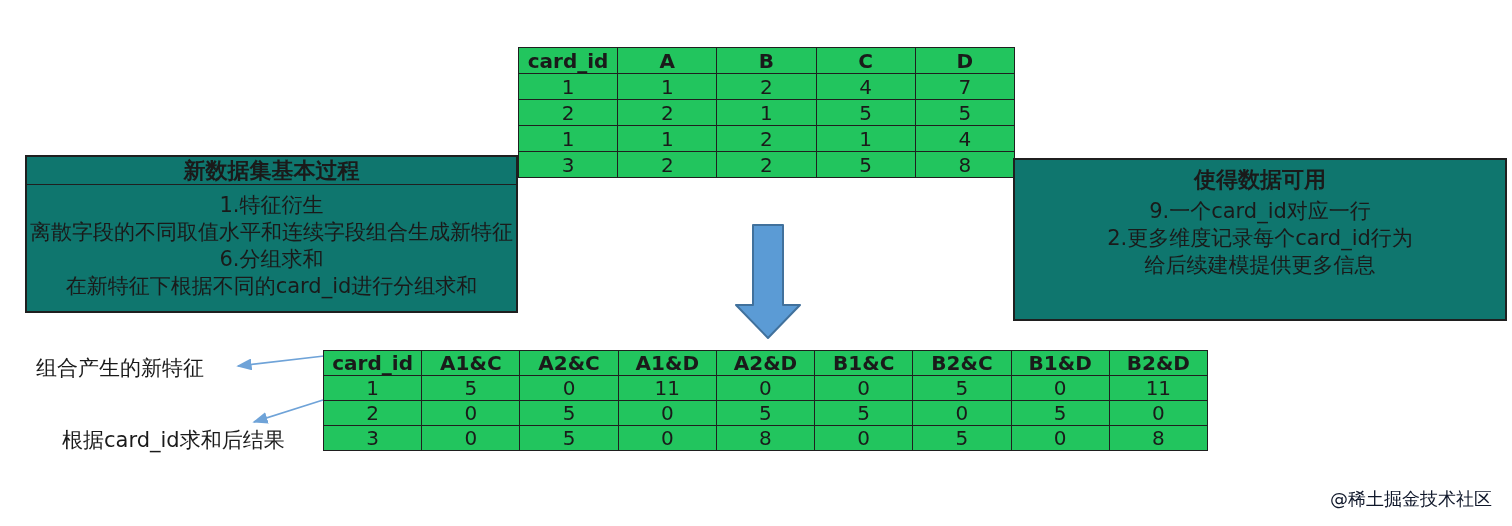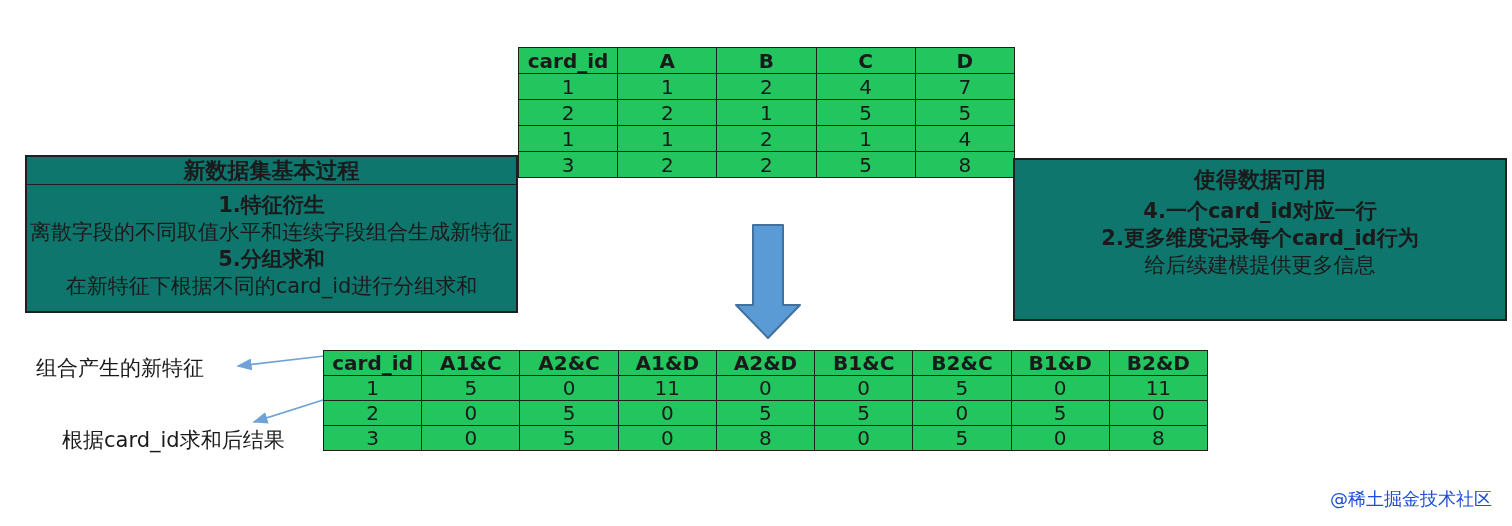--- a/index.html
+++ b/index.html
@@ -35,34 +35,34 @@
   .box-titlebar{
     height:27px;line-height:27px;border-bottom:1.5px solid #1f1f1f;
     font-weight:bold;font-size:22px;
   }
   .box-title-plain{
     padding-top:4px;line-height:32px;font-weight:bold;font-size:22px;
   }
   .box-body{padding-top:7px;}
   .right-box .box-body{padding-top:2px;}
   .line{line-height:27px;font-size:21px;white-space:nowrap;}
-  .line.bold{font-weight:bold;}
+  .line.bold{font-weight:normal;}
 
   
   .anno{position:absolute;font-size:21px;white-space:nowrap;}
   .anno1{left:36px;top:354px;}
   .anno2{left:62px;top:426px;}
 
   
   .overlay{position:absolute;left:0;top:0;pointer-events:none;}
 
   
   .watermark{
     position:absolute;left:1330px;top:487px;
-    font-size:18px;color:#1d4ed8;white-space:nowrap;
+    font-size:18px;color:#0f172a;white-space:nowrap;
   }
 </style>
 </head>
 <body>
 
 <div class="canvas">
 
   <table class="tbl top-table">
     <tbody>
       <tr>
@@ -101,29 +101,29 @@
         <td>8</td>
       </tr>
     </tbody>
   </table>
 
   <div class="box left-box">
     <div class="box-titlebar">新数据集基本过程</div>
     <div class="box-body">
       <div class="line bold">1.特征衍生</div>
       <div class="line">离散字段的不同取值水平和连续字段组合生成新特征</div>
-      <div class="line bold">5.分组求和</div>
+      <div class="line bold">6.分组求和</div>
       <div class="line">在新特征下根据不同的card_id进行分组求和</div>
     </div>
   </div>
 
   <div class="box right-box">
     <div class="box-title-plain">使得数据可用</div>
     <div class="box-body">
-      <div class="line bold">4.一个card_id对应一行</div>
+      <div class="line bold">9.一个card_id对应一行</div>
       <div class="line bold">2.更多维度记录每个card_id行为</div>
       <div class="line">给后续建模提供更多信息</div>
     </div>
   </div>
 
   <svg class="overlay" width="1512" height="526" viewBox="0 0 1512 526">
     <defs>
       <marker id="ah" markerWidth="9" markerHeight="7" refX="8" refY="3.5" orient="auto">
         <polygon points="0,0 9,3.5 0,7" fill="#6fa3d8"></polygon>
       </marker>

